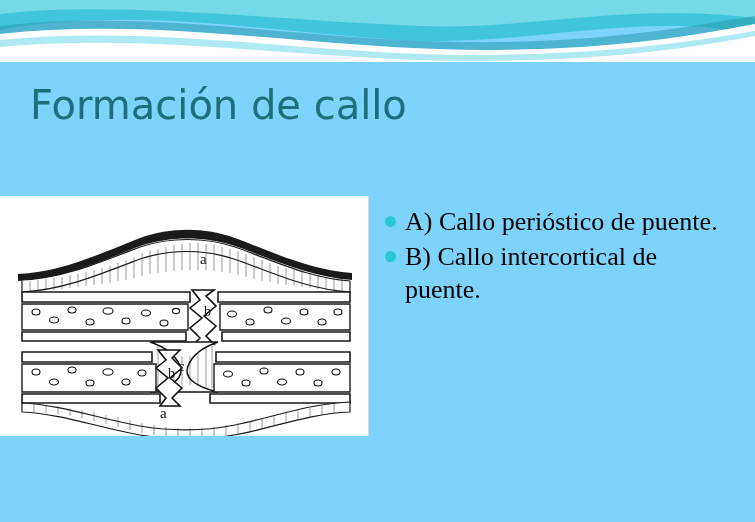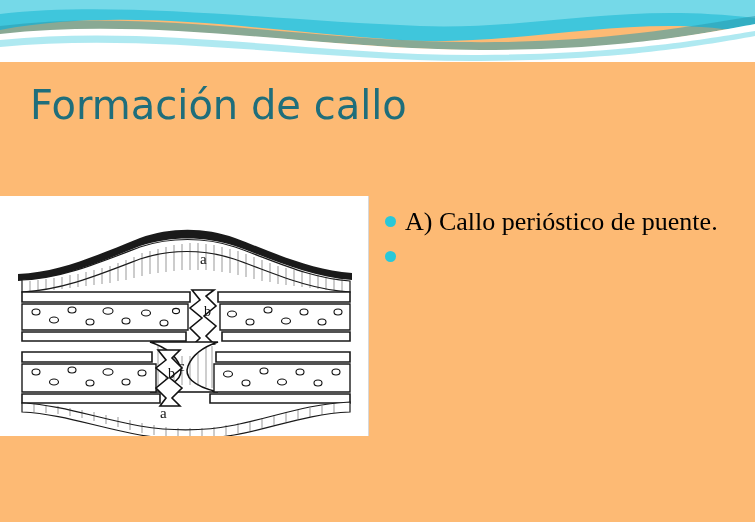--- a/index.html
+++ b/index.html
@@ -11,21 +11,21 @@
     height: 522px;
     background: #ffffff;
     font-family: "Liberation Sans", sans-serif;
     overflow: hidden;
     position: relative;
   }
   .slide {
     position: relative;
     width: 755px;
     height: 522px;
-    background: #fdba74;
+    background: #7dd3fc;
     overflow: hidden;
   }
   .header-decor {
     position: absolute;
     top: 0;
     left: 0;
     width: 755px;
     height: 62px;
     overflow: hidden;
   }
@@ -254,16 +254,17 @@
     </svg>
   </div>
 
   <div class="bullets">
     <div class="bullet-item">
       <span class="bullet-dot"></span>
       <span class="bullet-text">A) Callo perióstico de puente.</span>
     </div>
     <div class="bullet-item">
       <span class="bullet-dot"></span>
+      <span class="bullet-text">B) Callo intercortical de puente.</span>
     </div>
   </div>
 
 </div>
 
 </body></html>

